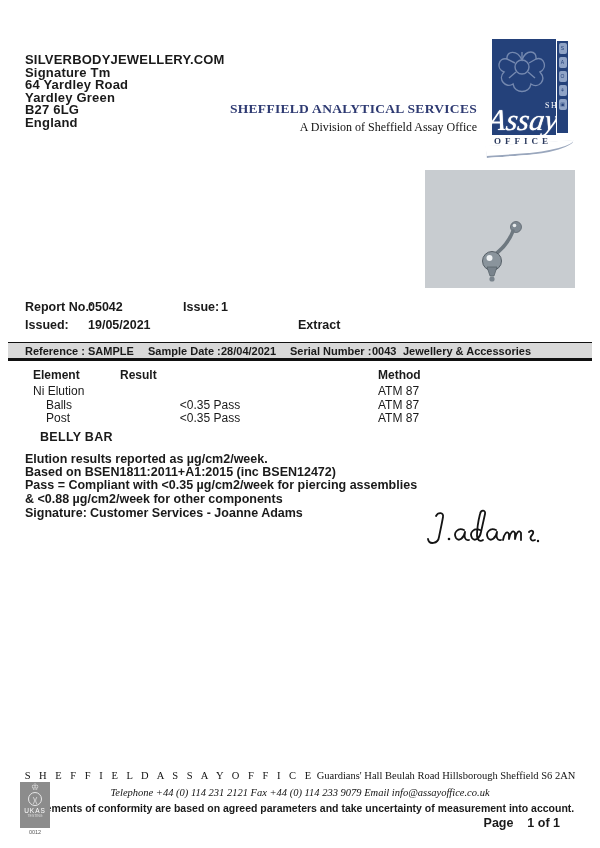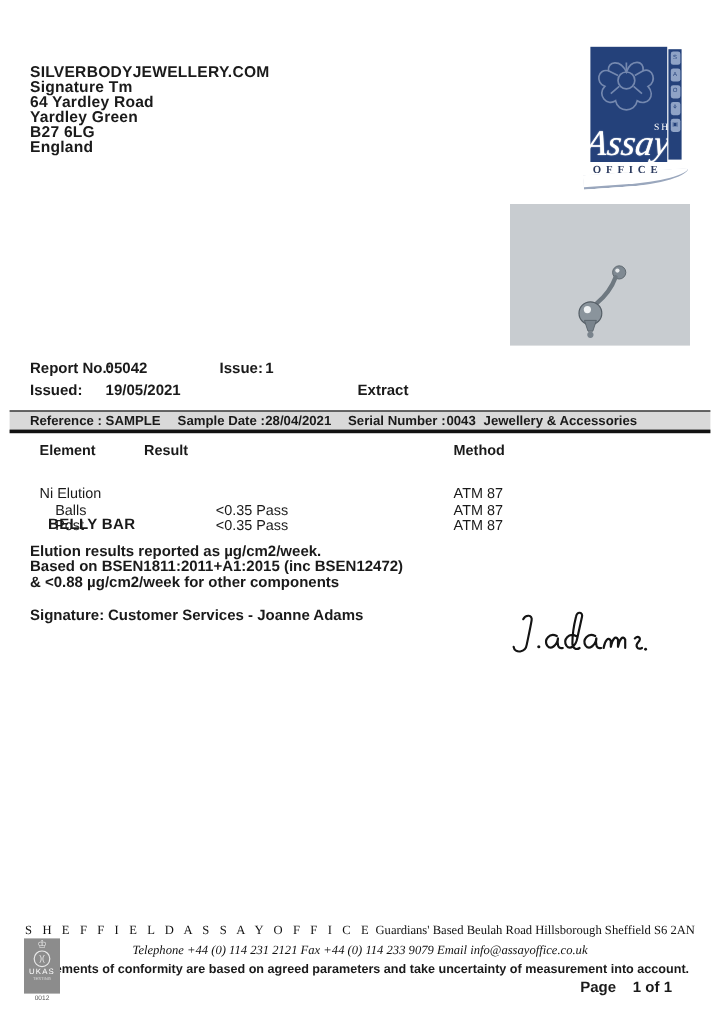--- a/index.html
+++ b/index.html
@@ -80,20 +80,24 @@
 
   <div class="abs addr">
     <div>SILVERBODYJEWELLERY.COM</div>
     <div>Signature Tm</div>
     <div>64 Yardley Road</div>
     <div>Yardley Green</div>
     <div>B27 6LG</div>
     <div>England</div>
   </div>
 
+  <div class="abs org-title-block">
+    <div class="org-title">SHEFFIELD ANALYTICAL SERVICES</div>
+    <div class="org-subtitle">A Division of Sheffield Assay Office</div>
+  </div>
 
   <div class="abs logo">
     <div class="logo-blue">
       <svg width="64" height="64" viewBox="0 0 64 64">
         <g fill="none" stroke="#7d90b5" stroke-width="1.4" opacity="0.9">
           <circle cx="30" cy="28" r="7"></circle>
           <path d="M30 21 C25 10 14 12 15 20 C6 18 4 30 12 33 C5 40 14 50 21 45 C23 55 37 55 39 45 C47 50 55 41 48 33 C56 29 52 17 44 20 C45 11 34 10 30 21 Z"></path>
           <path d="M30 21 L30 13 M23 24 L15 20 M24 33 L17 39 M36 33 L43 39 M37 24 L44 20"></path>
         </g>
       </svg>
@@ -144,21 +148,21 @@
     <span style="position:absolute; left:364px;">0043</span>
     <span style="position:absolute; left:395px;">Jewellery &amp; Accessories</span>
   </div>
 
   <div class="abs" style="left:0; top:368px; width:600px;">
     <div style="position:relative; height:16px;">
       <span class="th" style="position:absolute; left:33px;">Element</span>
       <span class="th" style="position:absolute; left:120px; width:180px; text-align:left;">Result</span>
       <span class="th" style="position:absolute; left:378px;">Method</span>
     </div>
-    <div style="position:relative; height:14px; margin-top:20px;">
+    <div style="position:relative; height:14px; margin-top:0;">
       <span class="td" style="position:absolute; left:33px;">Ni Elution</span>
       <span class="td" style="position:absolute; left:120px; width:180px; text-align:center;"></span>
       <span class="td" style="position:absolute; left:378px;">ATM 87</span>
     </div>
     <div style="position:relative; height:13px;">
       <span class="td" style="position:absolute; left:46px;">Balls</span>
       <span class="td" style="position:absolute; left:120px; width:180px; text-align:center;">&lt;0.35 Pass</span>
       <span class="td" style="position:absolute; left:378px;">ATM 87</span>
     </div>
     <div style="position:relative; height:13px;">
@@ -166,20 +170,21 @@
       <span class="td" style="position:absolute; left:120px; width:180px; text-align:center;">&lt;0.35 Pass</span>
       <span class="td" style="position:absolute; left:378px;">ATM 87</span>
     </div>
   </div>
 
   <div class="abs bellybar">BELLY BAR</div>
 
   <div class="abs notes">
     <div>Elution results reported as µg/cm2/week.</div>
     <div>Based on BSEN1811:2011+A1:2015 (inc BSEN12472)</div>
+    <div>Pass = Compliant with &lt;0.35 µg/cm2/week for piercing assemblies</div>
     <div>&amp; &lt;0.88 µg/cm2/week for other components</div>
   </div>
 
   <div class="abs sigrow">
     <span style="position:absolute; left:0; white-space:nowrap;">Signature:</span>
     <span style="position:absolute; left:65px; white-space:nowrap;">Customer Services - Joanne Adams</span>
   </div>
 
   <div class="abs" style="left:420px; top:508px;">
     <svg width="120" height="48" viewBox="0 0 120 48">
@@ -191,21 +196,21 @@
         <path d="M76 22 C70 19 65 25 68 30 C71 34 76 30 77 24 C76 29 77 33 81 32"></path>
         <path d="M83 32 C84 26 87 22 89 26 L89 31 C90 25 93 21 95 25 L95 31 C96 25 99 21 101 25 L101 32"></path>
         <path d="M109 24 C112 21 115 24 112 27 C109 30 111 34 115 32"></path>
         <circle cx="118" cy="33" r="1.2" fill="#141414" stroke="none"></circle>
       </g>
     </svg>
   </div>
 
   <div class="abs f-serif" style="top:770px;">
     <span class="f-office">S H E F F I E L D   A S S A Y   O F F I C E</span>
-    <span>Guardians' Based  Beulah Road  Hillsborough Sheffield  S6 2AN</span>
+    <span>Guardians' Hall  Beulah Road  Hillsborough Sheffield  S6 2AN</span>
   </div>
   <div class="abs f-serif" style="top:787px;font-style:italic;">Telephone  +44  (0) 114 231 2121   Fax  +44  (0) 114  233  9079   Email  info@assayoffice.co.uk</div>
   <div class="abs f-bold" style="top:802px;">Statements of conformity are based on agreed parameters and take uncertainty of measurement into account.</div>
 
   <div class="abs pageno">
     <span>Page</span>&nbsp;&nbsp;&nbsp;
     <span>1  of  1</span>
   </div>
 
   <div class="abs ukas">

